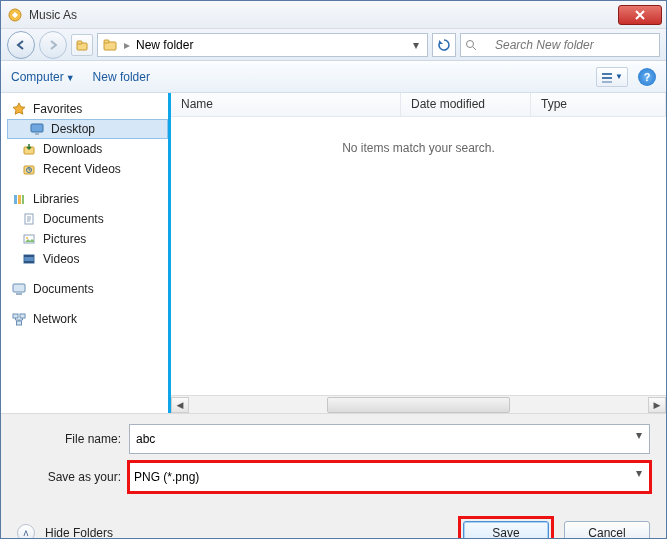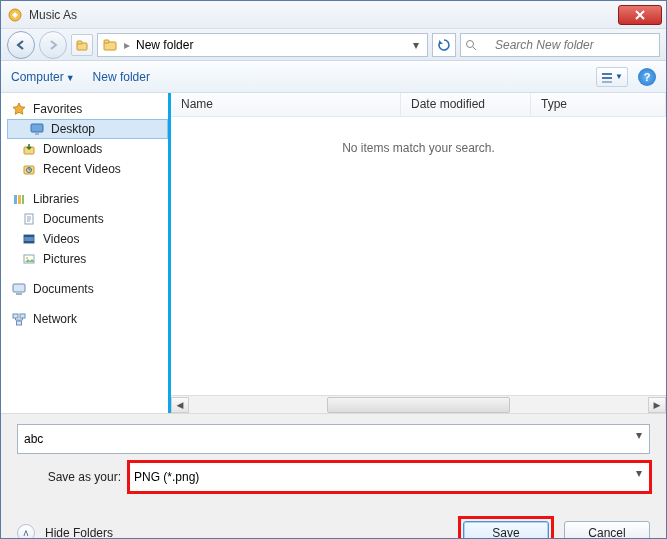--- a/index.html
+++ b/index.html
@@ -197,36 +197,36 @@
             <svg width="14" height="14">
               <rect x="3" y="2" width="8" height="10" fill="#fff" stroke="#8ea4bc"></rect>
               <path d="M5 5h4M5 7h4M5 9h3" stroke="#8ea4bc"></path>
             </svg>
           </span>
         <span>Documents</span>
       </div>
       <div class="tree-item">
         <span class="tree-ico">
             <svg width="14" height="14">
+              <rect x="2" y="3" width="10" height="8" fill="#fff" stroke="#8ea4bc"></rect>
+              <circle cx="5" cy="6" r="1" fill="#f0b74d"></circle>
+              <path d="M3 10l3-3 2 2 2-2 2 2v1H3z" fill="#7fbf6e"></path>
+            </svg>
+          </span>
+        <span>Pictures</span>
+      </div>
+      <div class="tree-item">
+        <span class="tree-ico">
+            <svg width="14" height="14">
               <rect x="2" y="3" width="10" height="8" fill="#5b8ec2" stroke="#3c6a9b"></rect>
               <rect x="2" y="3" width="10" height="2" fill="#2f5481"></rect>
               <rect x="2" y="9" width="10" height="2" fill="#2f5481"></rect>
             </svg>
           </span>
         <span>Videos</span>
-      </div>
-      <div class="tree-item">
-        <span class="tree-ico">
-            <svg width="14" height="14">
-              <rect x="2" y="3" width="10" height="8" fill="#fff" stroke="#8ea4bc"></rect>
-              <circle cx="5" cy="6" r="1" fill="#f0b74d"></circle>
-              <path d="M3 10l3-3 2 2 2-2 2 2v1H3z" fill="#7fbf6e"></path>
-            </svg>
-          </span>
-        <span>Pictures</span>
       </div>
       <div class="tree-gap"></div>
       <div class="tree-item root">
         <span class="tree-ico">
             <svg width="14" height="14">
               <rect x="1" y="2" width="12" height="8" rx="1" fill="#d7e5f2" stroke="#6a90b6"></rect>
               <rect x="4" y="11" width="6" height="2" fill="#9fb3c9"></rect>
             </svg>
           </span>
         <span>Documents</span>
@@ -257,20 +257,21 @@
         <div class="track">
             <div class="thumb"></div>
           </div>
         <div class="arrow">▶</div>
       </div>
     </div>
   </div>
 
   <div class="form">
     <div class="row">
+      <span class="lbl">File name:</span>
       <div class="combo">
         <input value="abc" style="">
         <span class="cdrop">▾</span>
       </div>
     </div>
     <div class="row">
       <span class="lbl">Save as your:</span>
       <div class="combo hl-red">
         <span>PNG (*.png)</span>
         <span class="cdrop">▾</span>

